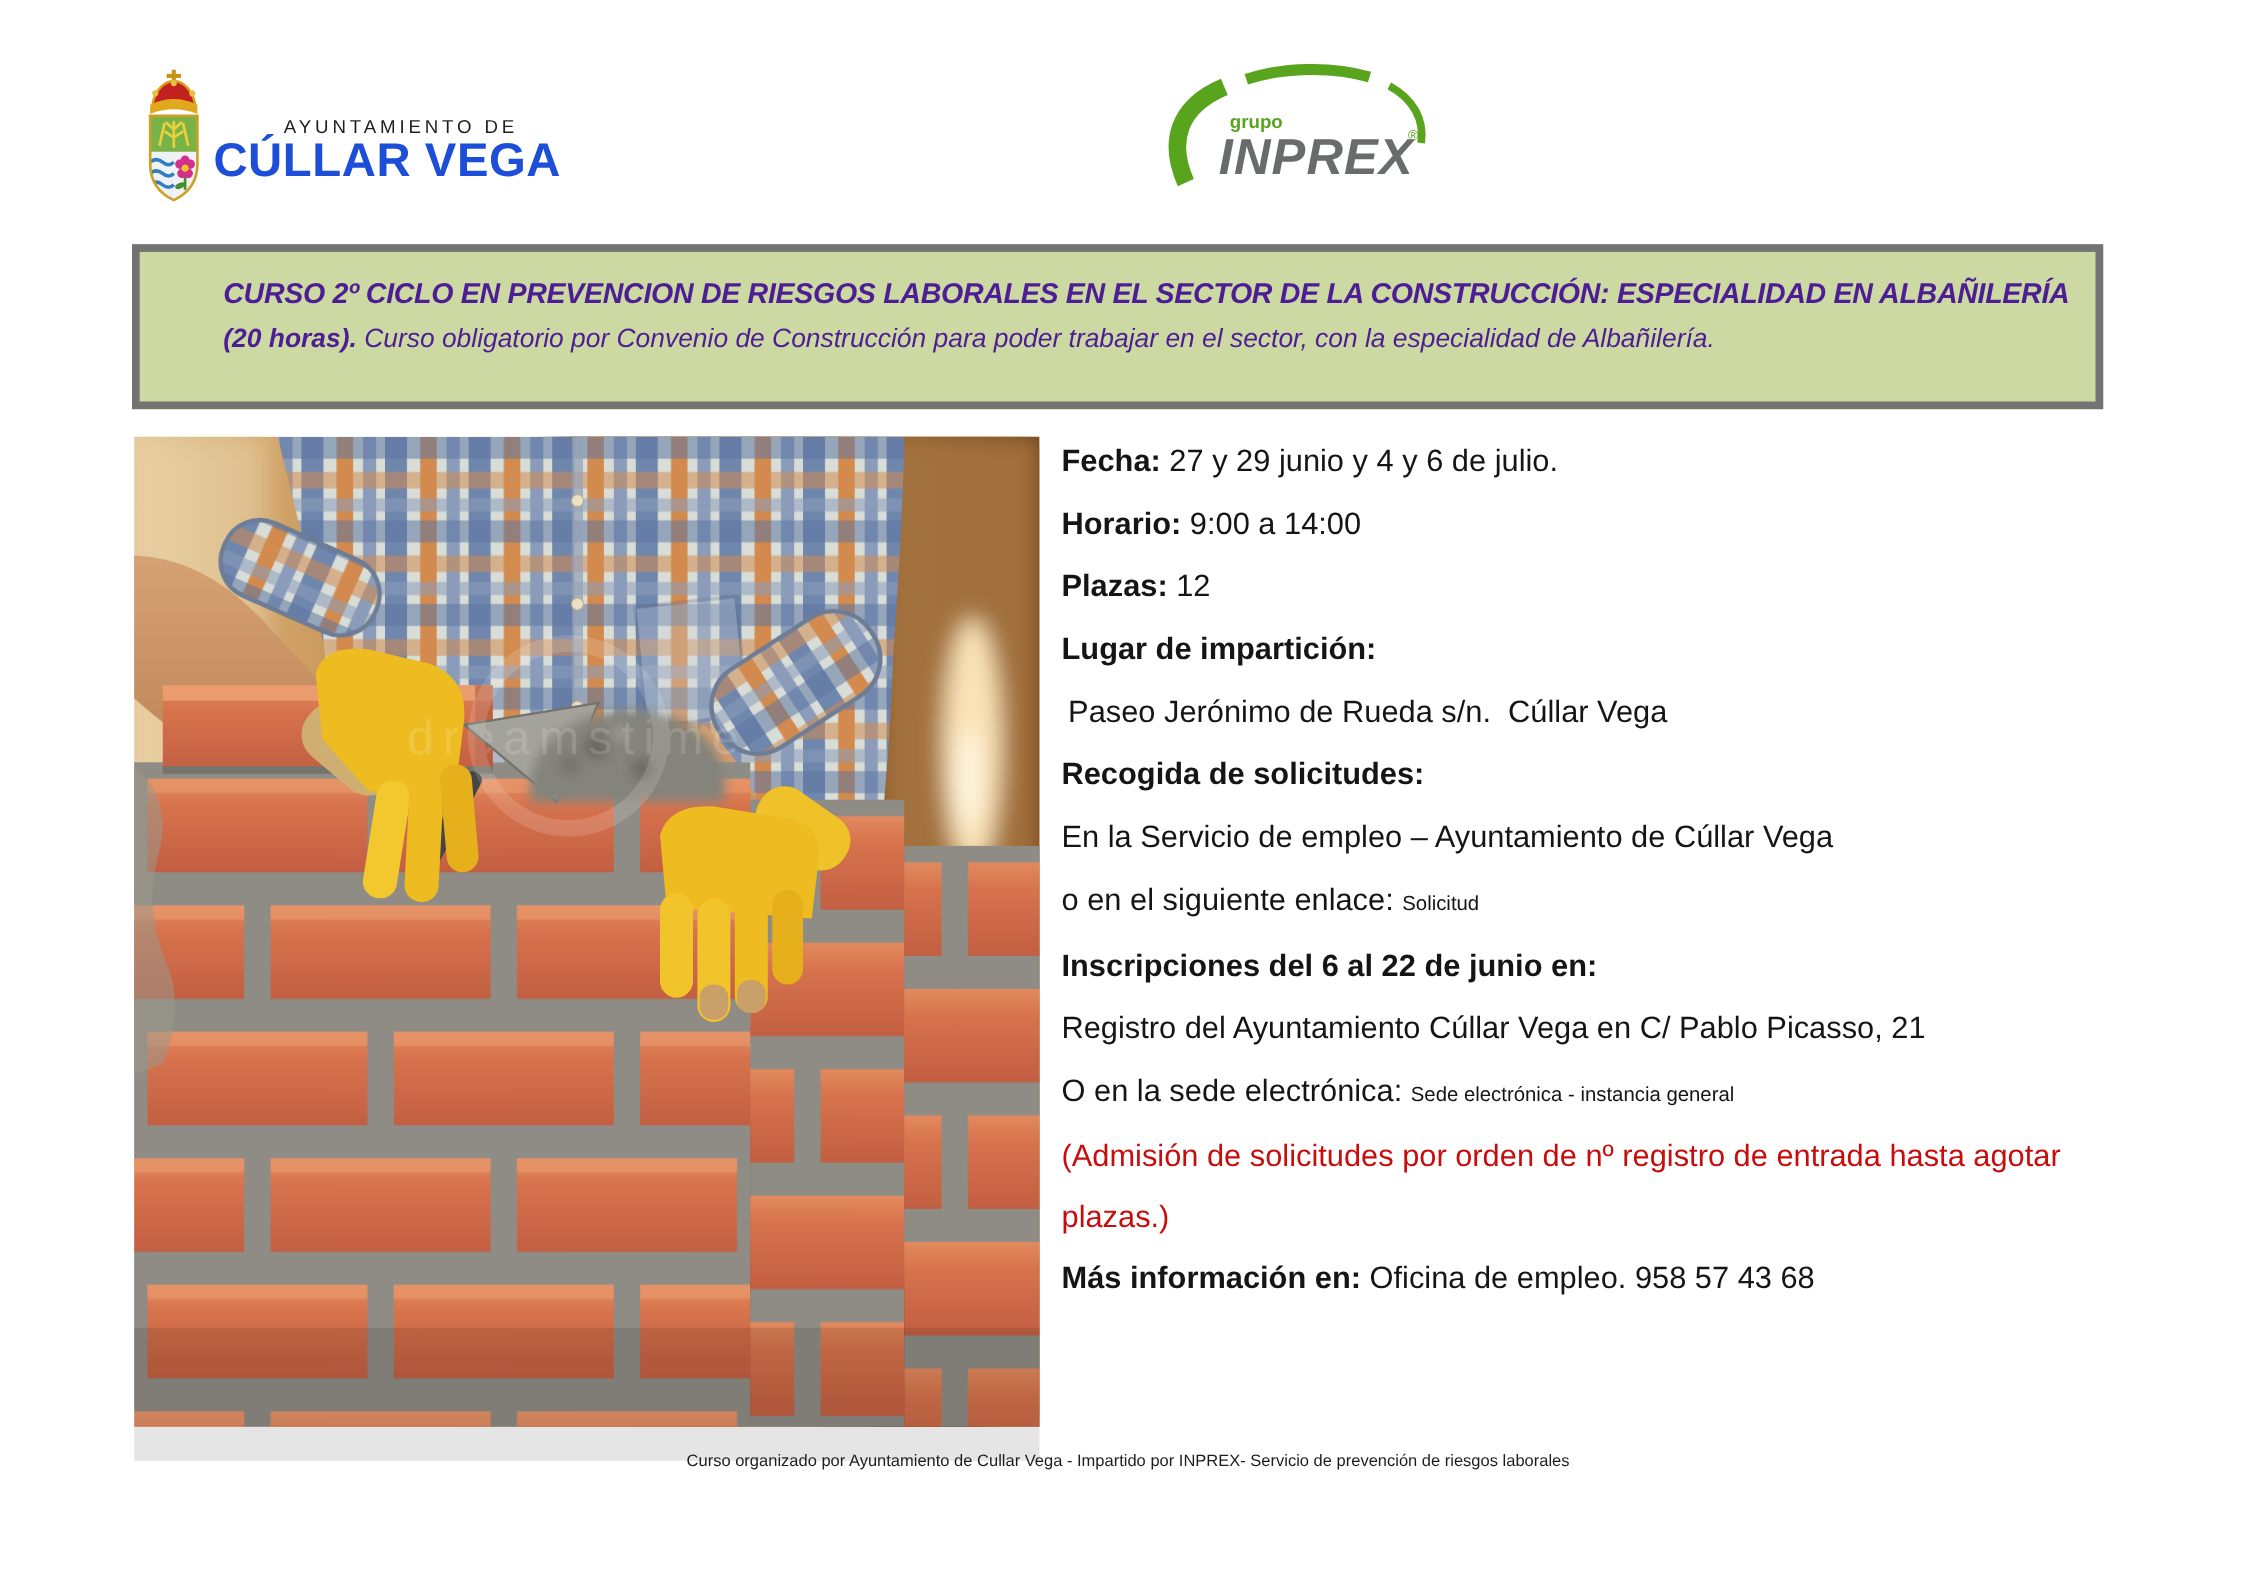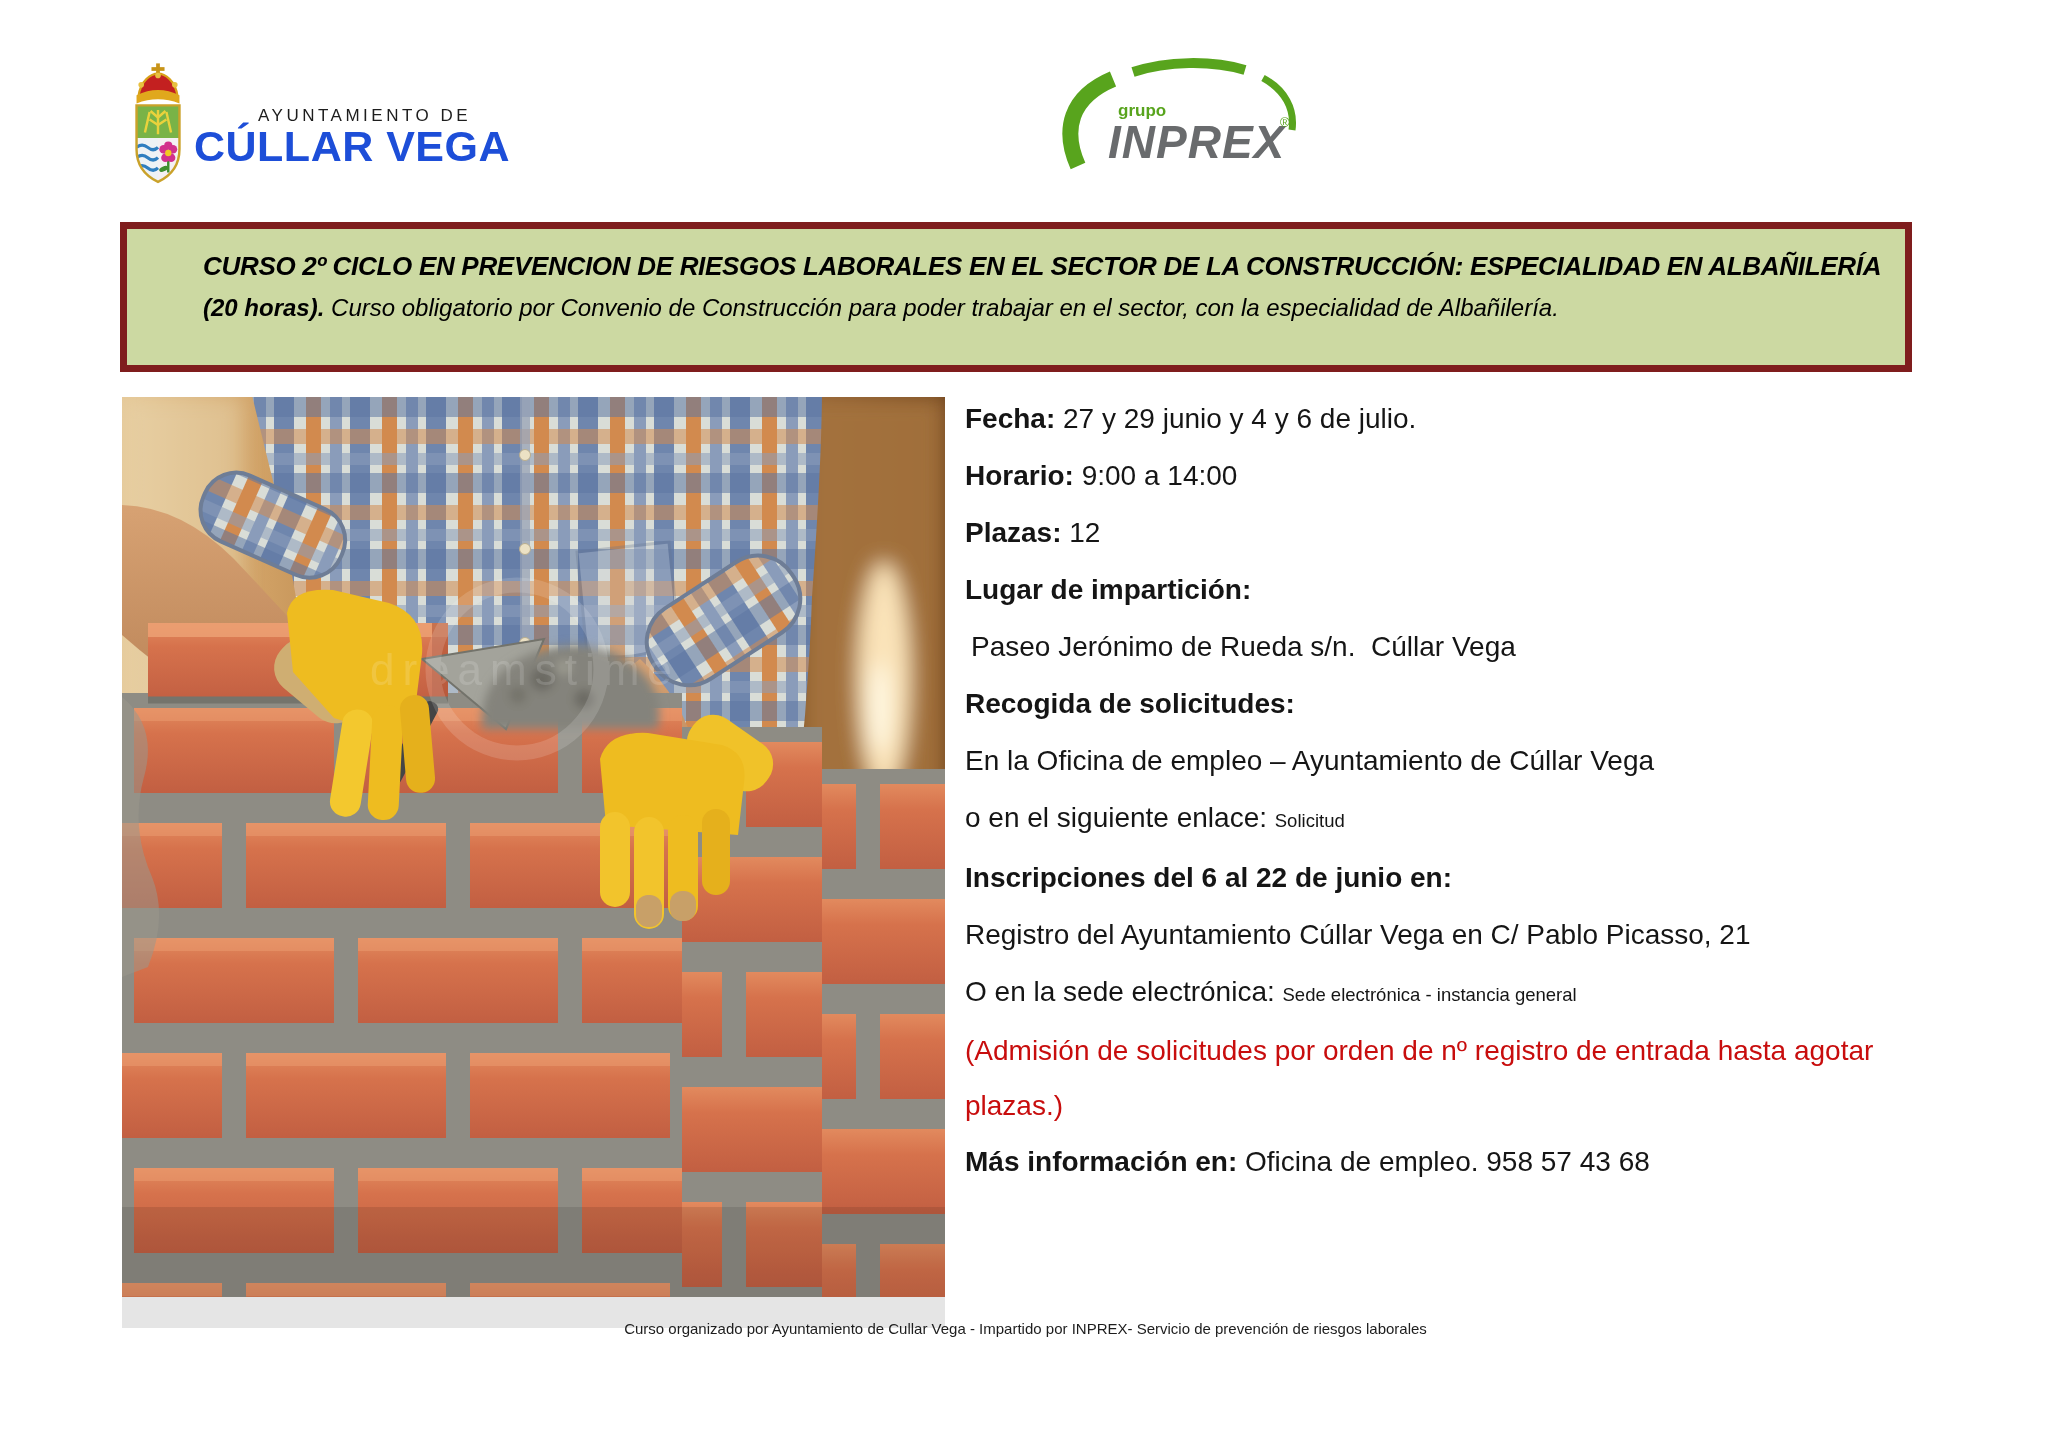--- a/index.html
+++ b/index.html
@@ -18,22 +18,22 @@
   }
   .org-name {
     position:absolute; left:64px; top:64px;
     font-size:43px; font-weight:bold; color:#1d4ed8; letter-spacing:0.5px; white-space:nowrap;
   }
   
   .inprex { position:absolute; left:1058px; top:52px; width:250px; height:128px; }
   
   .banner {
     position:absolute; left:120px; top:222px; width:1792px; height:150px;
-    border:7px solid #7f1d1d; background:#ccd9a2;
-    padding:22px 18px 0 76px; font-style:italic; color:#000000;
+    border:7px solid #737373; background:#ccd9a2;
+    padding:22px 18px 0 76px; font-style:italic; color:#4c1d95;
   }
   .banner-line1 { font-weight:bold; font-size:26px; white-space:nowrap; letter-spacing:-0.3px; }
   .banner-line2 { font-size:24px; margin-top:12px; white-space:nowrap; }
   .banner-line2 .b { font-weight:bold; }
   
   .photo {
     position:absolute; left:122px; top:397px; width:823px; height:931px;
     overflow:hidden; background:#e5e5e5;
   }
   
@@ -271,21 +271,21 @@
     </svg>
   </div>
 
   <div class="details">
     <p><span class="lbl">Fecha:</span><span> 27 y 29 junio y 4 y 6 de julio.</span></p>
     <p><span class="lbl">Horario:</span><span> 9:00 a 14:00</span></p>
     <p><span class="lbl">Plazas:</span><span> 12</span></p>
     <p><span class="lbl">Lugar de impartición:</span></p>
     <p style="padding-left:6px;">Paseo Jerónimo de Rueda s/n. &nbsp;Cúllar Vega</p>
     <p><span class="lbl">Recogida de solicitudes:</span></p>
-    <p>En la Oficina de empleo – Ayuntamiento de Cúllar Vega</p>
+    <p>En la Servicio de empleo – Ayuntamiento de Cúllar Vega</p>
     <p><span>o en el siguiente enlace: </span><span class="smalllink">Solicitud</span></p>
     <p><span class="lbl">Inscripciones del 6 al 22 de junio en:</span></p>
     <p>Registro del Ayuntamiento Cúllar Vega en C/ Pablo Picasso, 21</p>
     <p><span>O en la sede electrónica: </span><span class="smalllink">Sede electrónica - instancia general</span></p>
     <p class="rednote">(Admisión de solicitudes por orden de nº registro de entrada hasta agotar plazas.)</p>
     <p><span class="lbl">Más información en:</span><span> Oficina de empleo. 958 57 43 68</span></p>
   </div>
 
   <div class="footer">Curso organizado por Ayuntamiento de Cullar Vega - Impartido por INPREX- Servicio de prevención de riesgos laborales</div>
 

